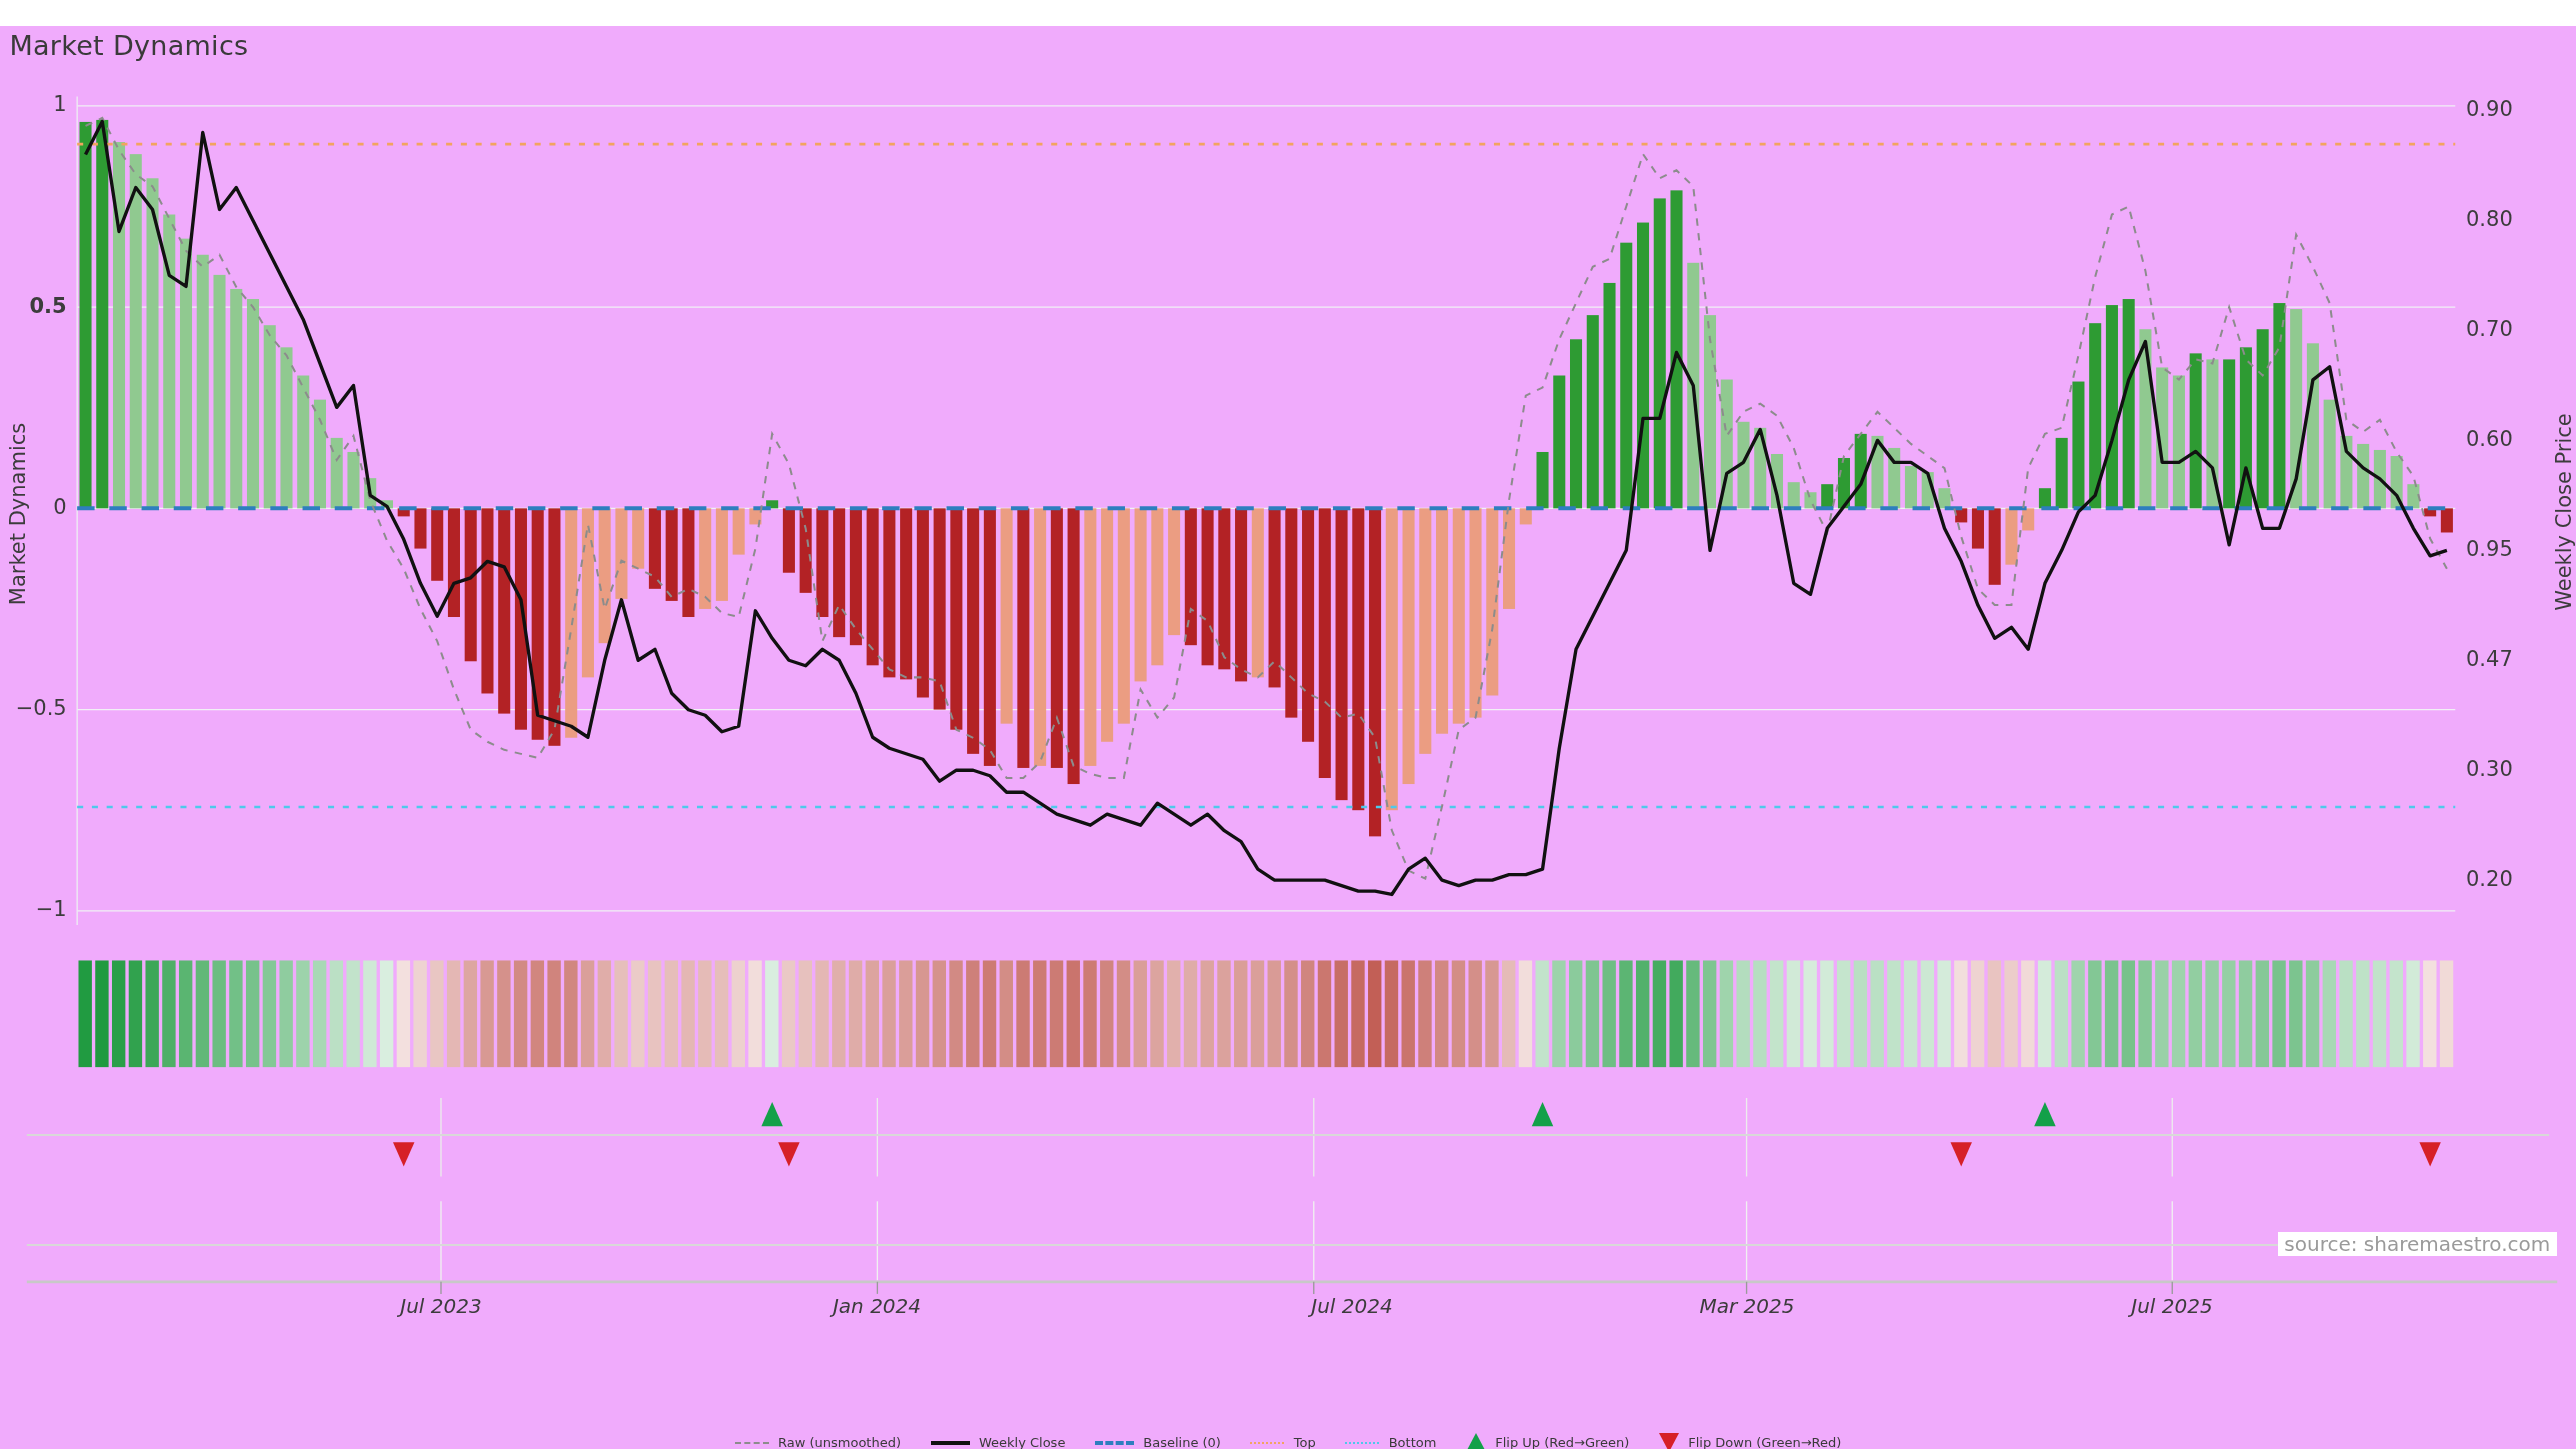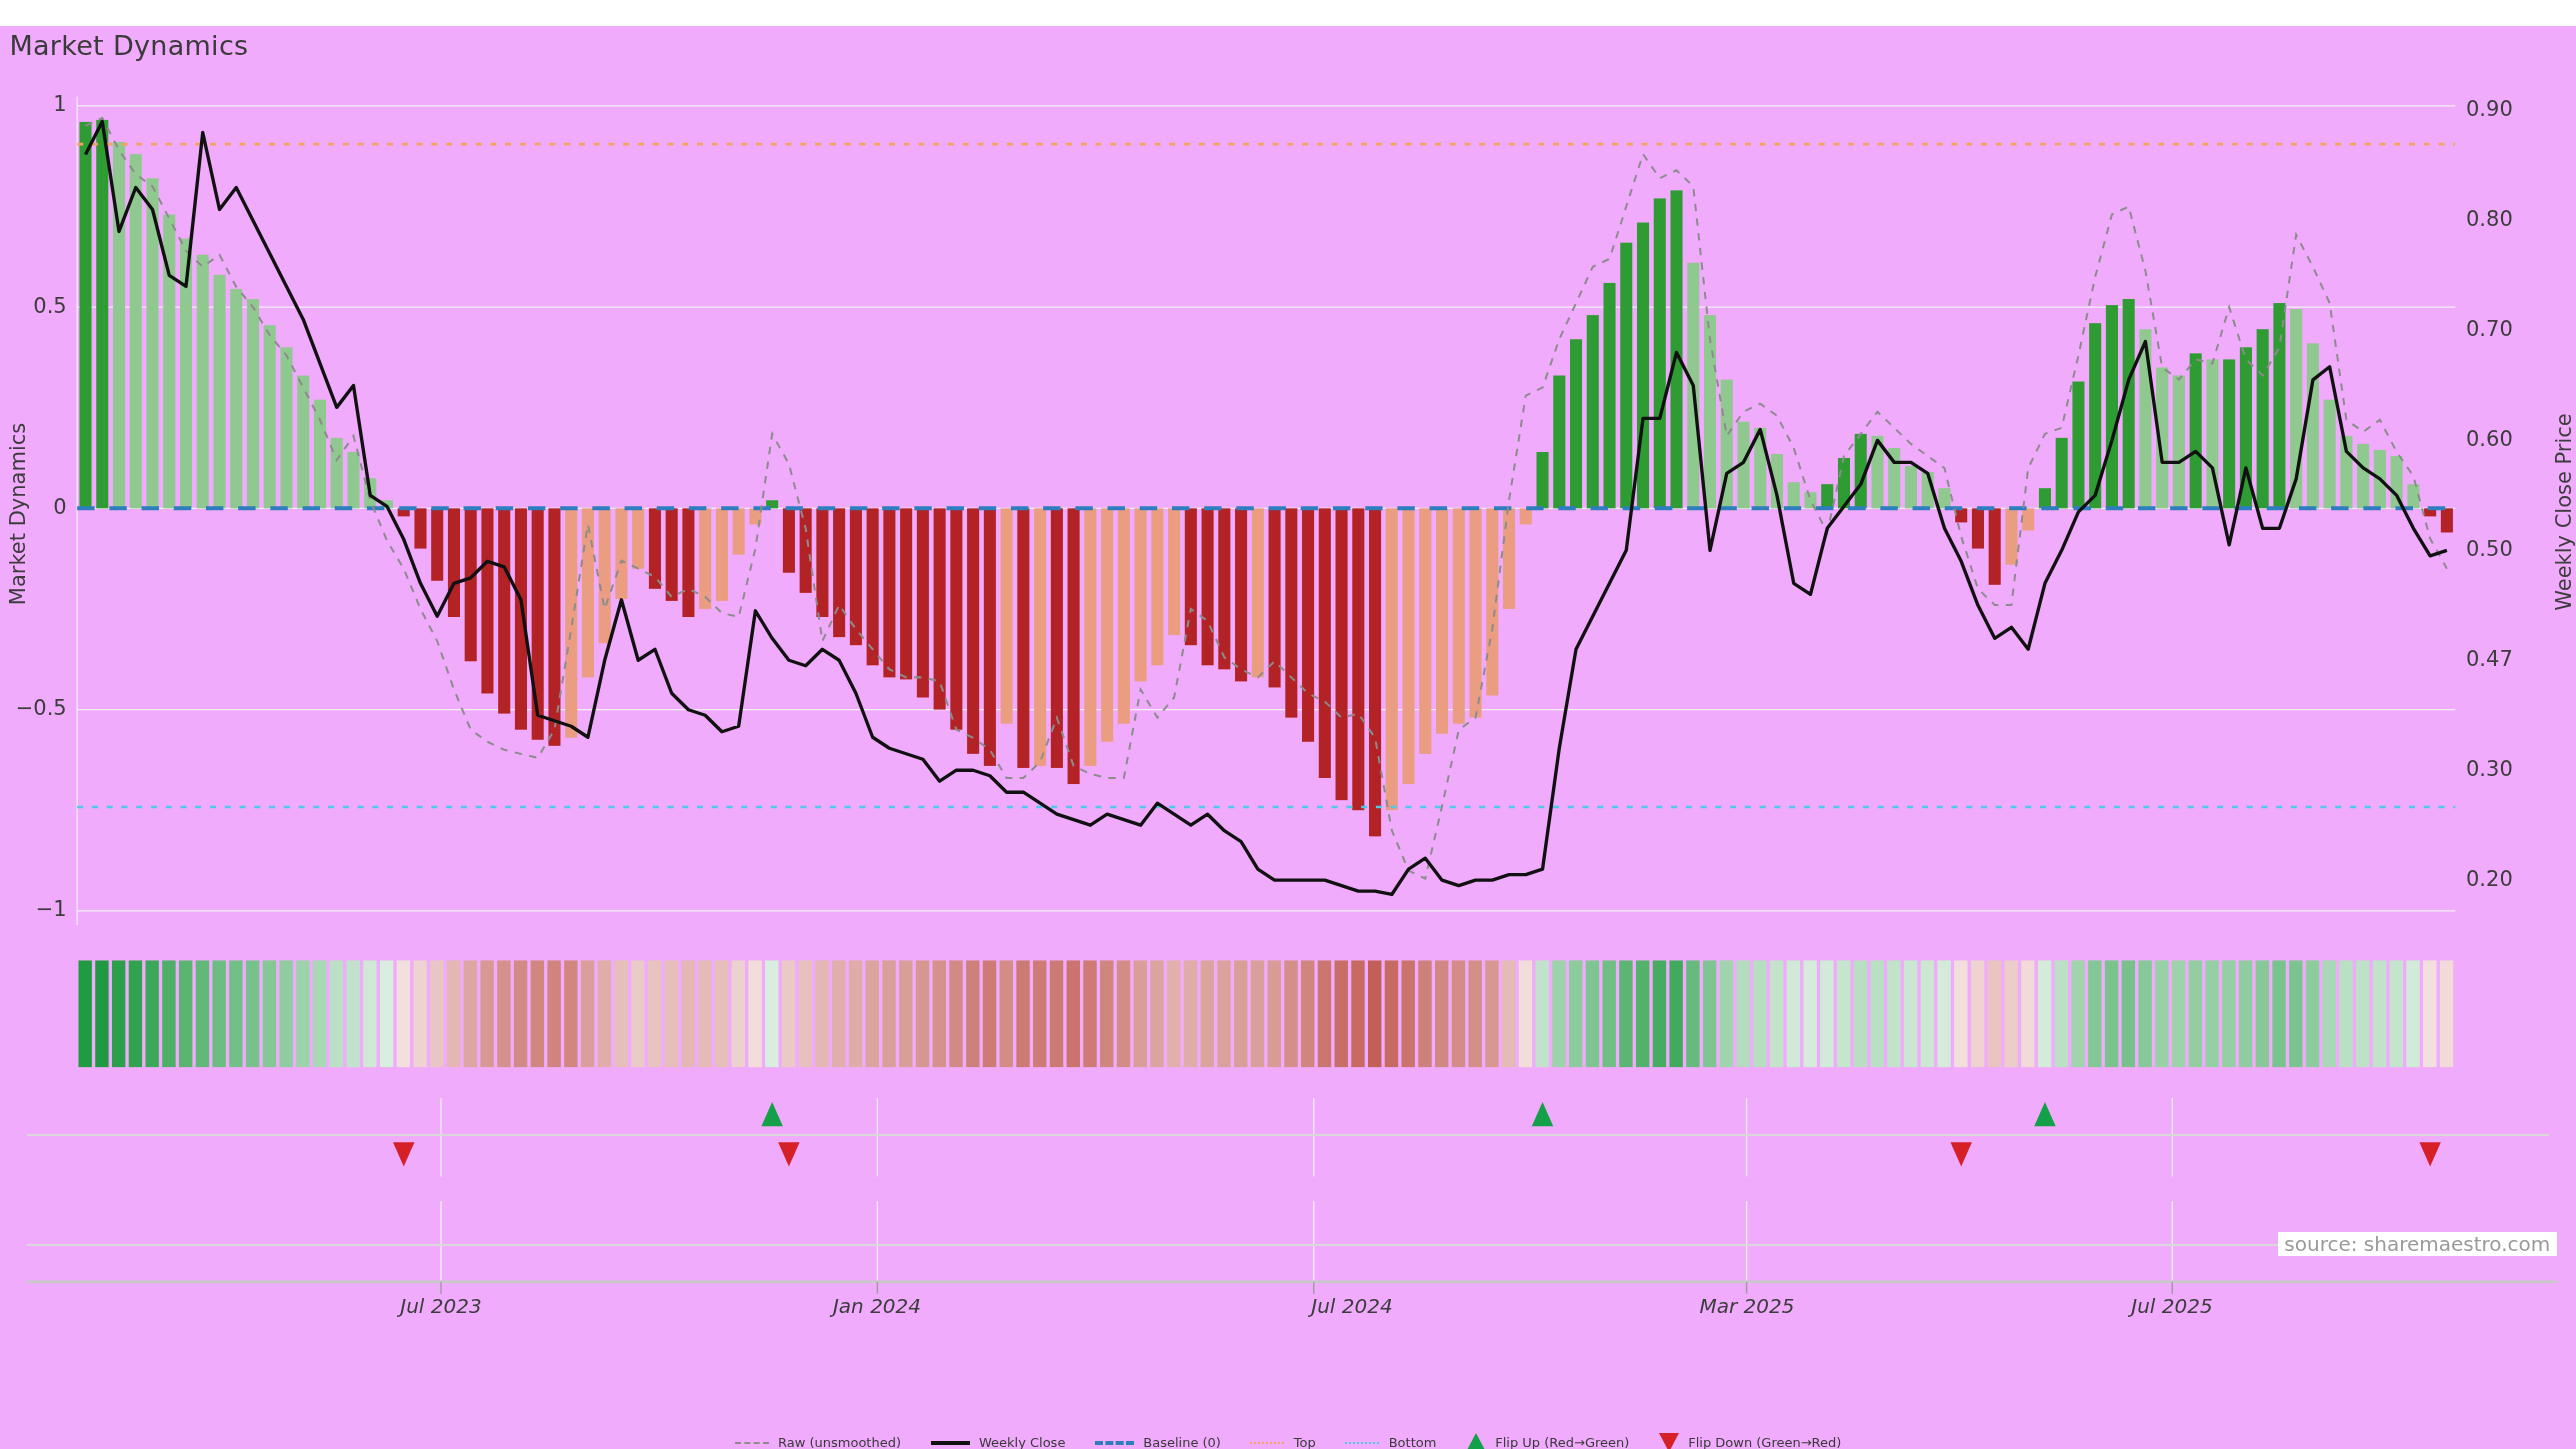--- a/index.html
+++ b/index.html
@@ -383,29 +383,29 @@
       <div class="legend-item">
         <span class="tri-up"></span>
         <span>Flip Up (Red→Green)</span>
       </div>
       <div class="legend-item">
         <span class="tri-down"></span>
         <span>Flip Down (Green→Red)</span>
       </div>
     </div>
 <div class="tick-left" style="left: 2.7px; top: 66px;">1</div>
-    <div class="tick-left" style="left: 2.7px; top: 268px;">0.5</div>
+    <div class="tick-left" style="left: 2.7px; top: 268px; font-weight: bold;">0.5</div>
     <div class="tick-left" style="left: 2.7px; top: 469px;">0</div>
     <div class="tick-left" style="left: 2.7px; top: 670px;">−0.5</div>
     <div class="tick-left" style="left: 2.7px; top: 871px;">−1</div>
     <div class="tick-right" style="top: 71px;">0.90</div>
     <div class="tick-right" style="top: 181px;">0.80</div>
     <div class="tick-right" style="top: 291px;">0.70</div>
     <div class="tick-right" style="top: 401px;">0.60</div>
-    <div class="tick-right" style="top: 511px;">0.50</div>
+    <div class="tick-right" style="top: 511px;">0.95</div>
     <div class="tick-right" style="top: 621px;">0.47</div>
     <div class="tick-right" style="top: 731px;">0.30</div>
     <div class="tick-right" style="top: 841px;">0.20</div>
     <div class="tick-x" style="left: 441px;">Jul 2023</div>
     <div class="tick-x" style="left: 877px;">Jan 2024</div>
     <div class="tick-x" style="left: 1352px;">Jul 2024</div>
     <div class="tick-x" style="left: 1747px;">Mar 2025</div>
     <div class="tick-x" style="left: 2172px;">Jul 2025</div>
   </div>
 

